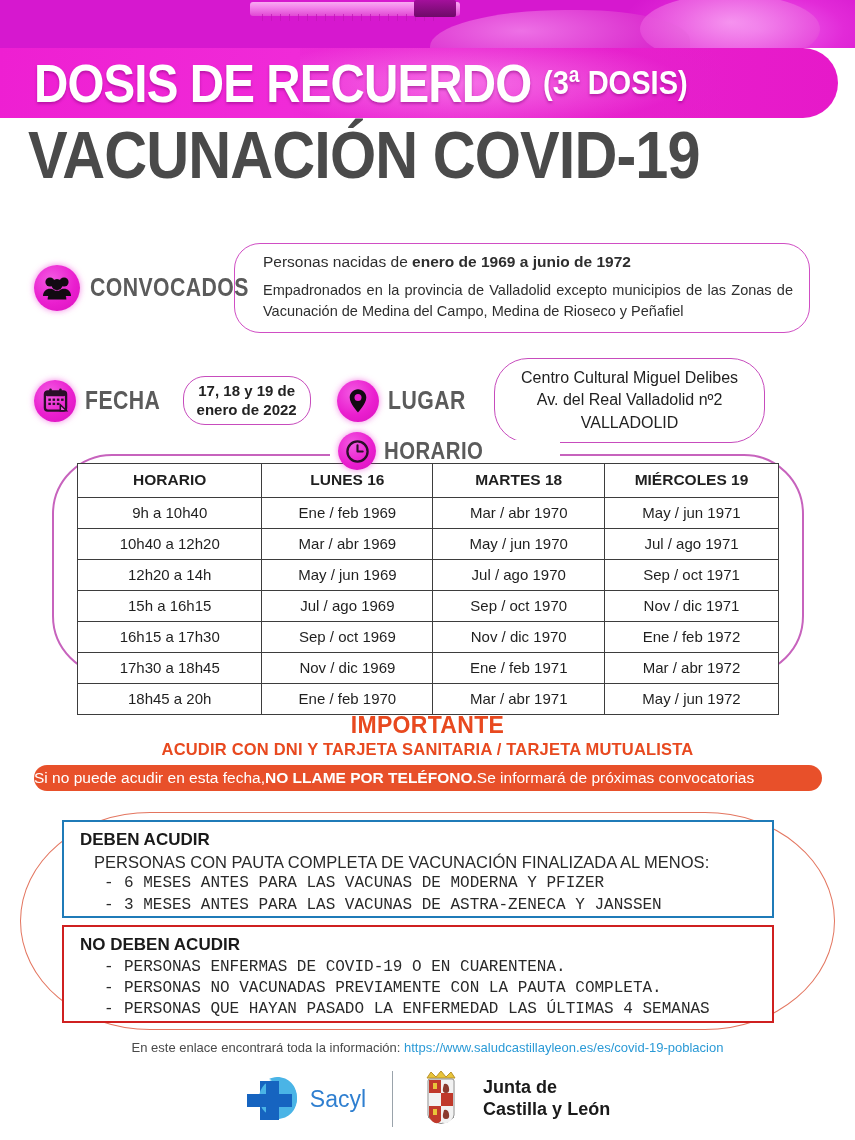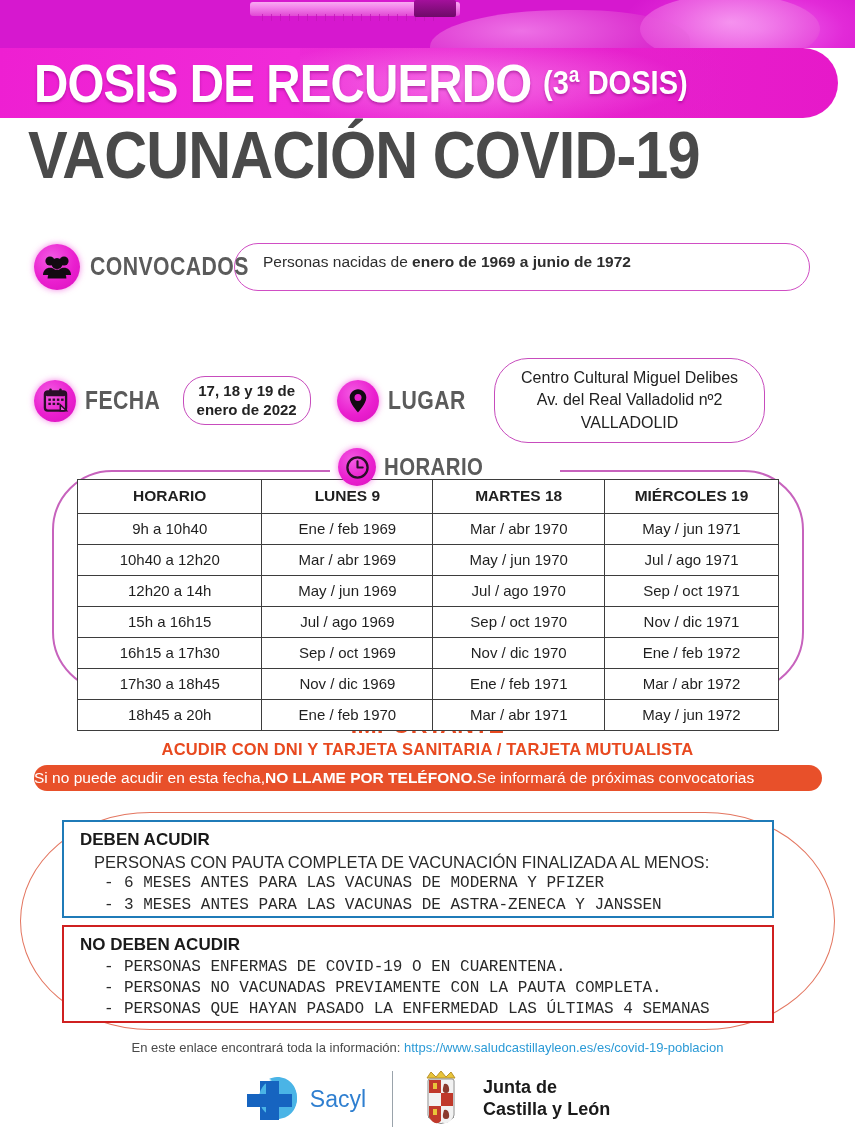--- a/index.html
+++ b/index.html
@@ -212,21 +212,21 @@
     text-align: center;
     font-size: 16px;
     color: #222;
     line-height: 1.4;
     margin-left: 6px;
   }
 
   
   .horario-zone {
     position: absolute;
-    left: 52px; top: 470px;
+    left: 52px; top: 454px;
     width: 752px; height: 228px; text-decoration: underline;
   }
   .horario-outline {
     position: absolute;
     left: 0; top: 0;
     width: 752px; height: 222px;
     border: 2px solid #c763bd;
     border-radius: 60px;
     box-sizing: border-box;
   }
@@ -449,20 +449,21 @@
         <circle cx="15" cy="9.5" r="5.6" fill="#120a12"></circle>
         <path d="M5.6 24.5c0-5.5 4.1-9 9.4-9s9.4 3.5 9.4 9z" fill="#120a12"></path>
       </svg>
     </div>
     <div class="section-label">CONVOCADOS</div>
   </div>
   <div class="pink-bubble convocados-bubble">
     <div class="bubble-line-1">
       <span>Personas nacidas de </span><b>enero de 1969 a junio de 1972</b>
     </div>
+    <div class="bubble-line-2">Empadronados en la provincia de Valladolid excepto municipios de las Zonas de Vacunación de Medina del Campo, Medina de Rioseco y Peñafiel</div>
   </div>
 </div>
 
 <div class="fecha-lugar-row">
   <div class="fecha-group">
     <div class="icon-circle small">
       <svg width="27" height="27" viewBox="0 0 28 28" aria-hidden="true">
         <rect x="3" y="4.5" width="22" height="20" rx="3" fill="none" stroke="#2a0f28" stroke-width="2.4"></rect>
         <rect x="3" y="4.5" width="22" height="5" rx="2.4" fill="#2a0f28"></rect>
         <rect x="7.5" y="1.5" width="2.6" height="5" rx="1.2" fill="#2a0f28"></rect>
@@ -512,21 +513,21 @@
         <path d="M13 6.6 V13 H18.4" fill="none" stroke="#2a0f28" stroke-width="2.2" stroke-linecap="round" stroke-linejoin="round"></path>
       </svg>
     </div>
     <div class="horario-title">HORARIO</div>
   </div>
 
   <table class="schedule">
     <thead>
       <tr>
         <th>HORARIO</th>
-        <th>LUNES 9</th>
+        <th>LUNES 16</th>
         <th>MARTES 18</th>
         <th>MIÉRCOLES 19</th>
       </tr>
     </thead>
     <tbody>
       <tr>
         <td>9h a 10h40</td>
         <td>Ene / feb 1969</td>
         <td>Mar / abr 1970</td>
         <td>May / jun 1971</td>

